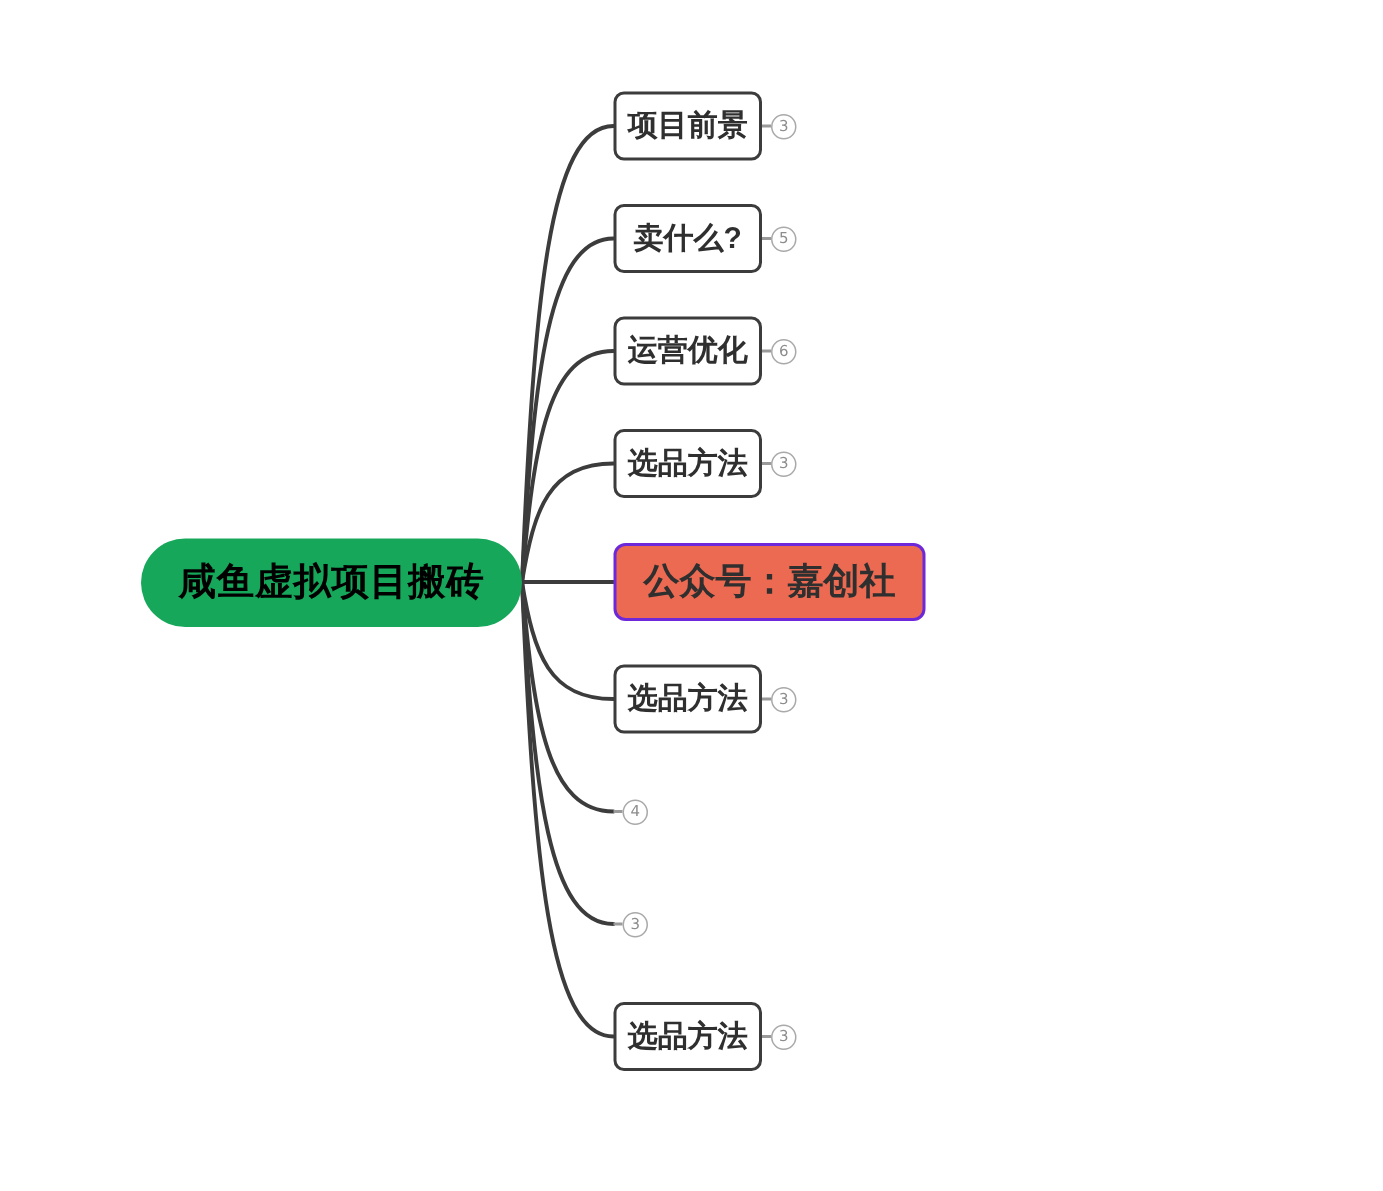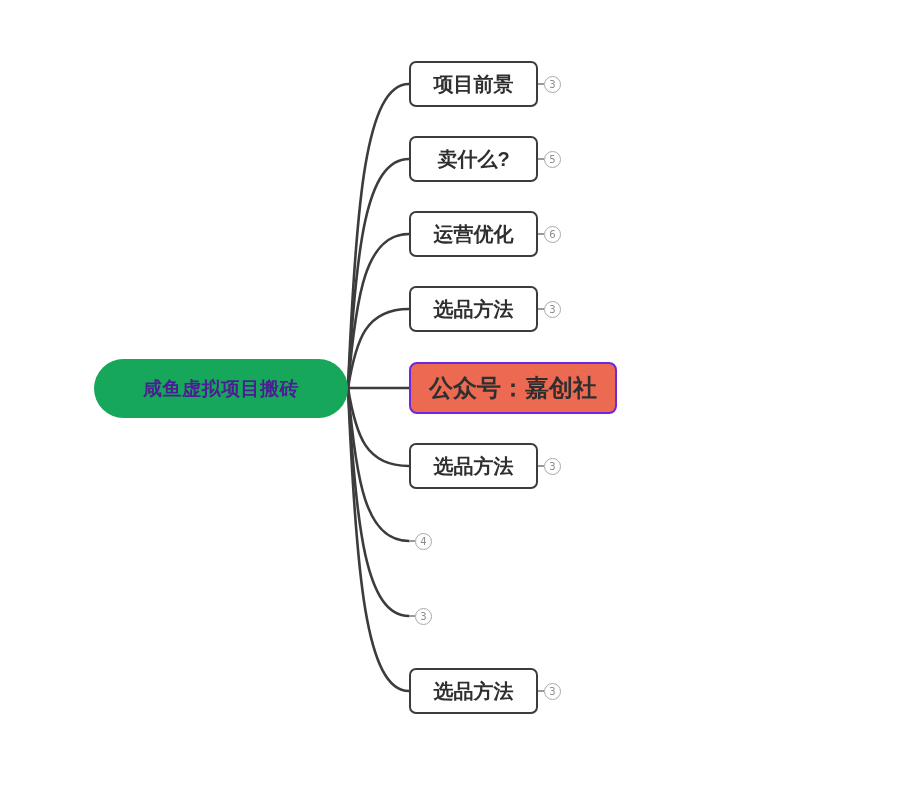--- a/index.html
+++ b/index.html
@@ -35,40 +35,40 @@
     height: 59px;
     border-radius: 30px;
     background: #16a75b;
     display: flex;
     align-items: center;
     justify-content: center;
     box-sizing: border-box;
     z-index: 5;
   }
   .root-label {
-    color: #4c1d95;
-    font-size: 19px;
+    color: #000000;
+    font-size: 25px;
     font-weight: bold;
     letter-spacing: 0.5px;
     line-height: 1;
     white-space: nowrap;
   }
 
   
   .branch {
     position: absolute;
     left: 409px;
     height: 46px;
     display: flex;
     align-items: center;
     z-index: 4;
   }
   .node-box {
     box-sizing: border-box;
-    width: 129px;
+    width: 99px;
     height: 46px;
     border: 2px solid #3c3c3c;
     border-radius: 7px;
     background: #ffffff;
     display: flex;
     align-items: center;
     justify-content: center;
   }
   .node-label {
     font-size: 20px;

